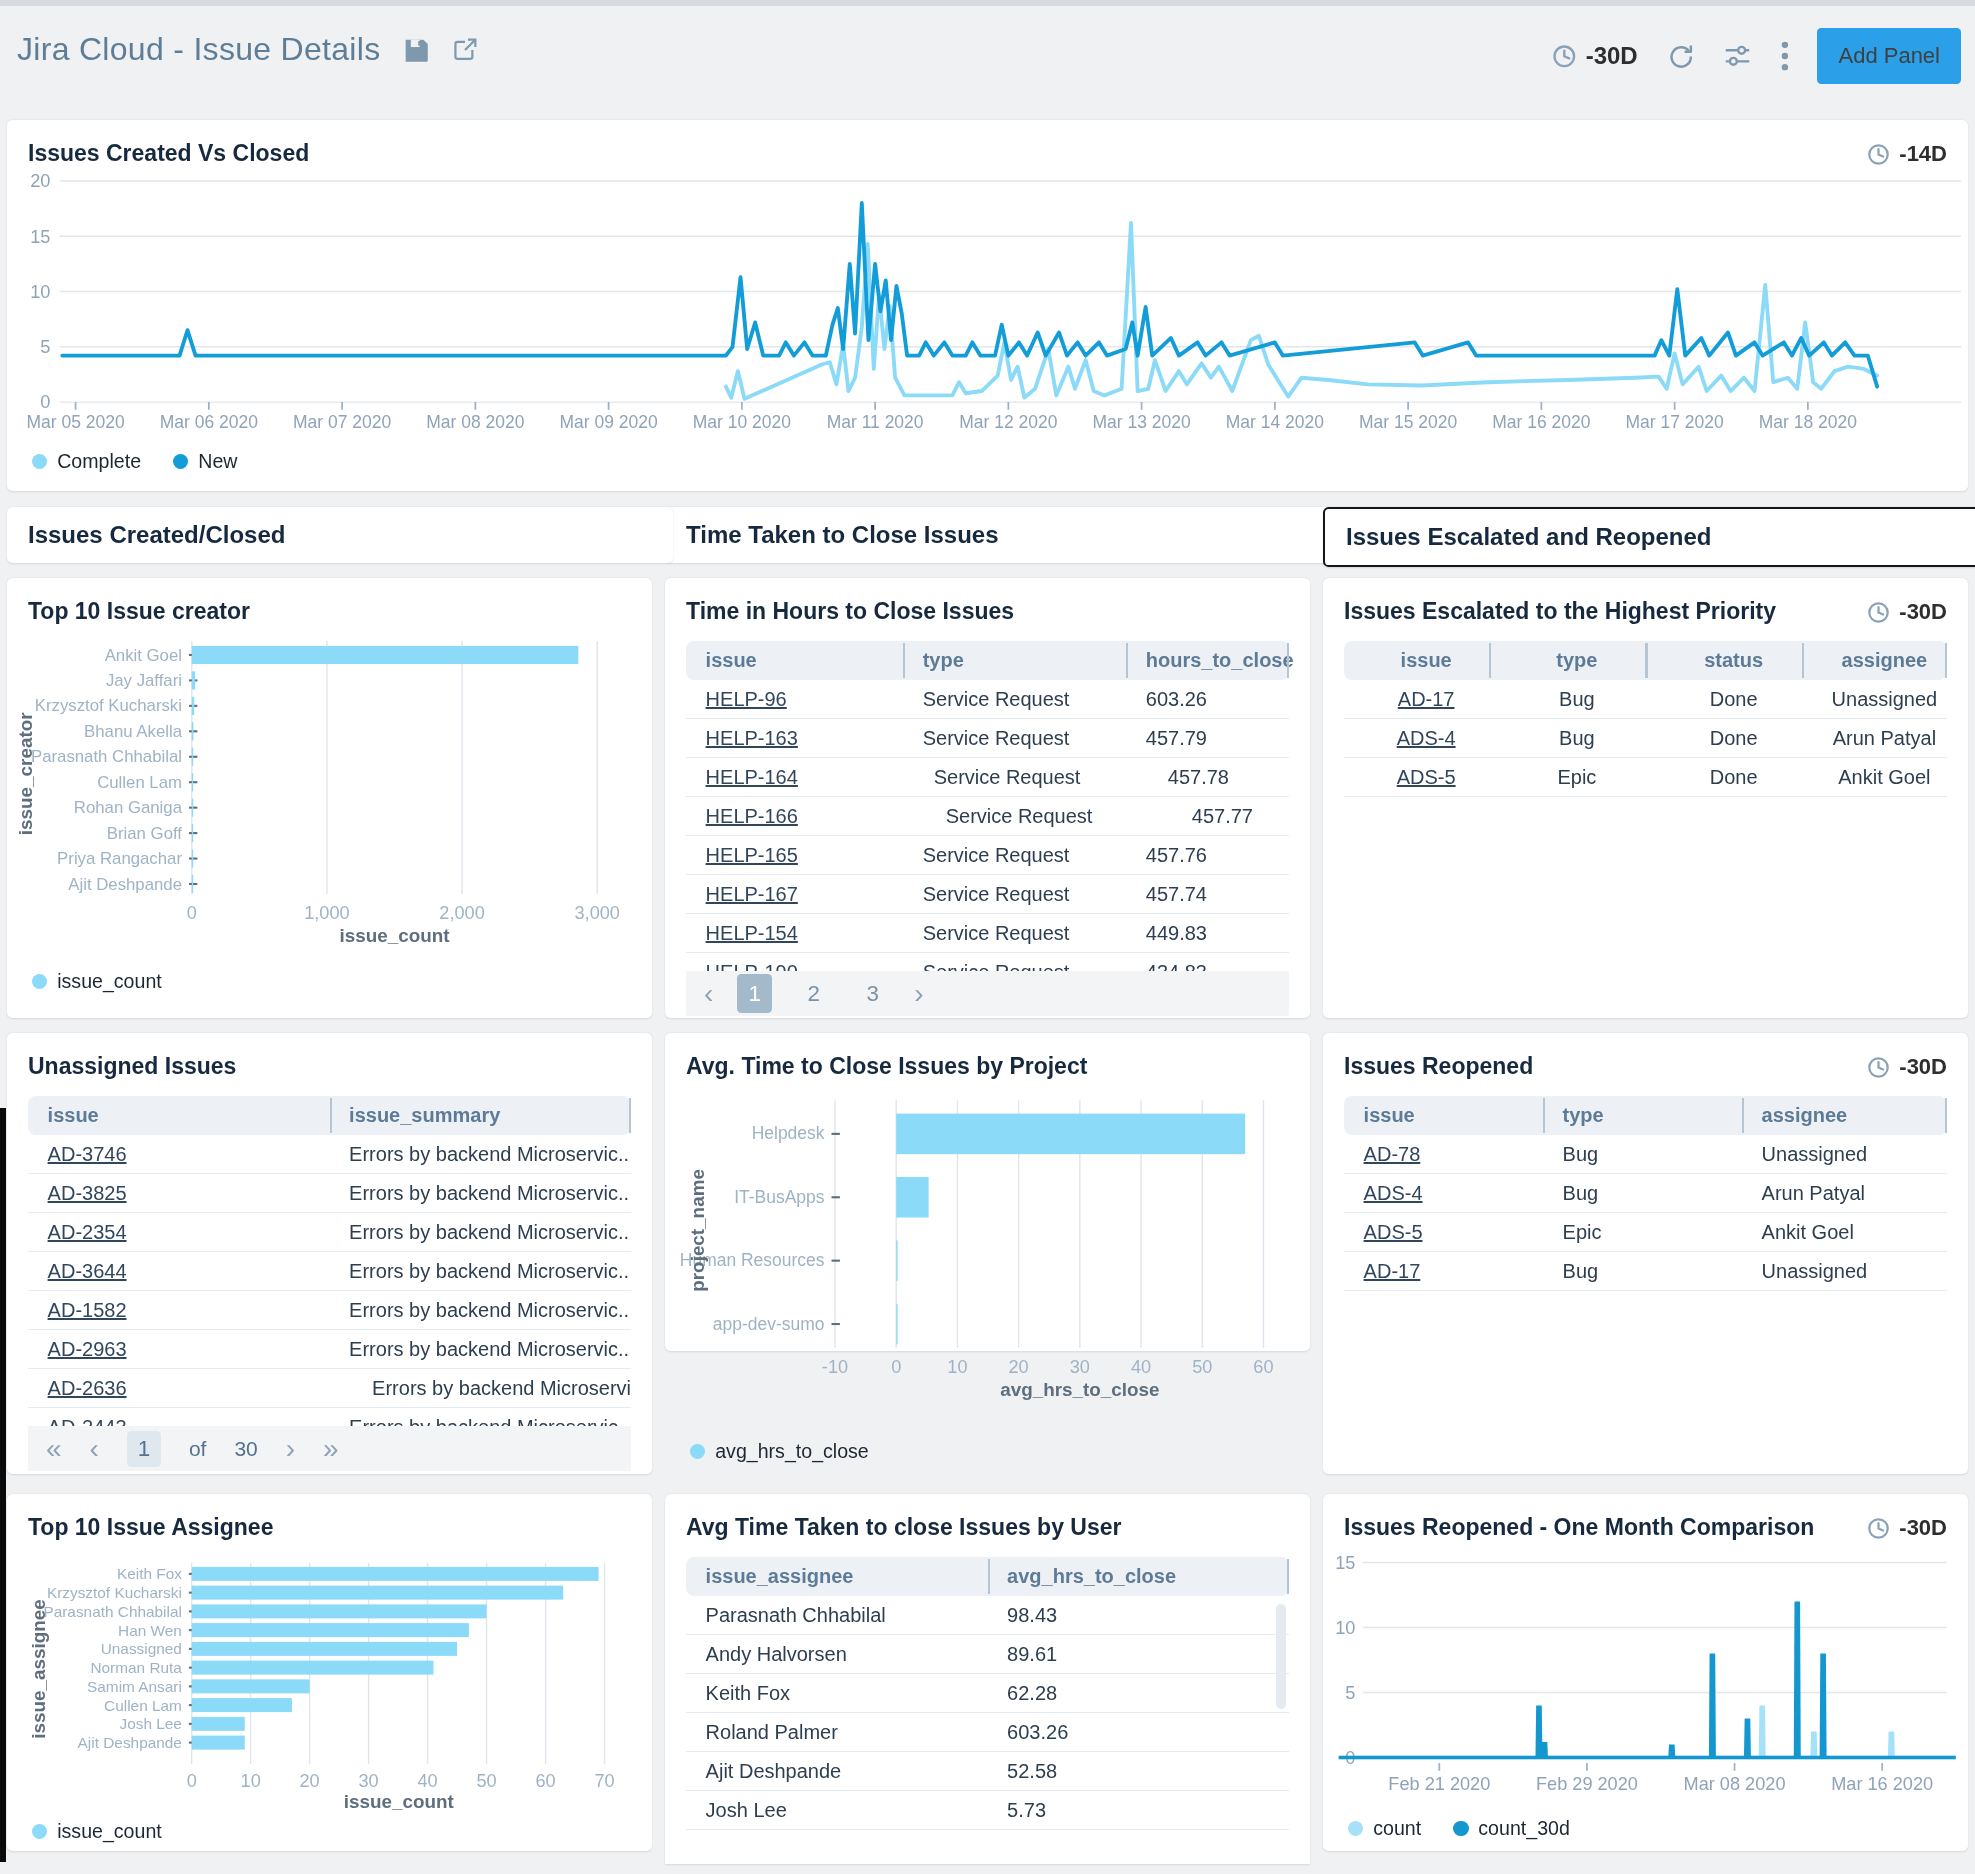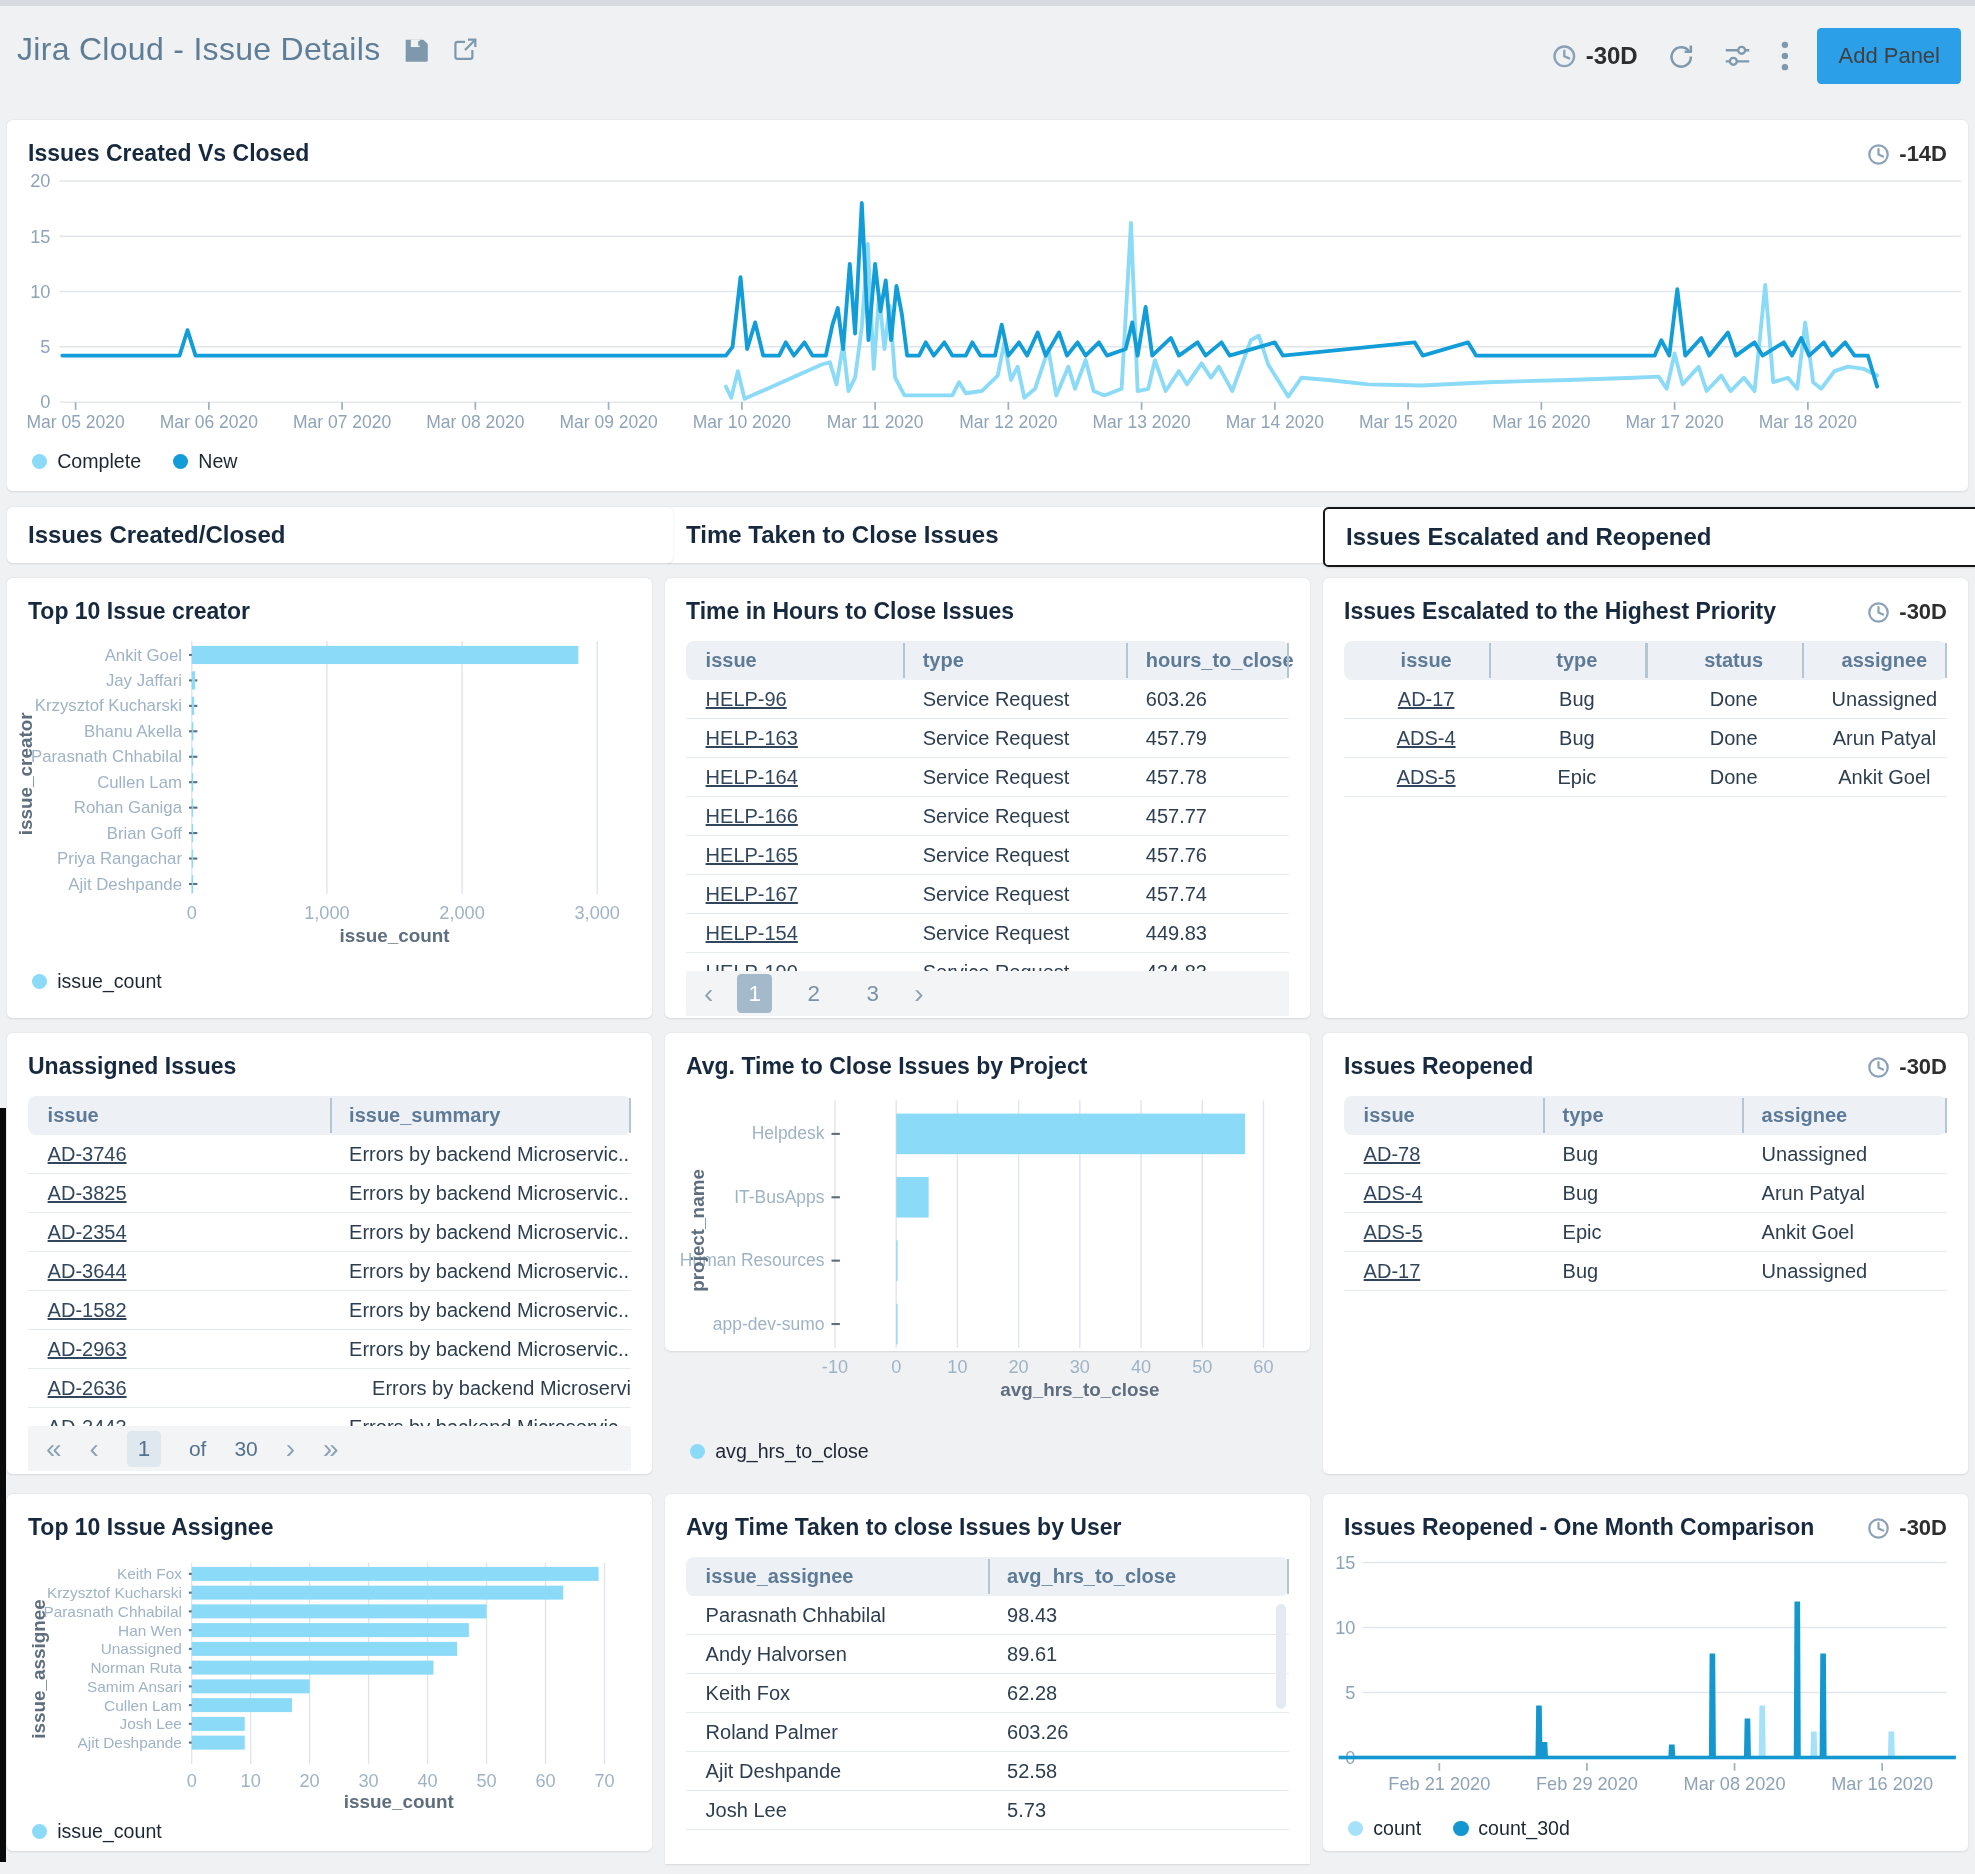--- a/index.html
+++ b/index.html
@@ -240,26 +240,26 @@
           <div class="tbl-row" style="grid-template-columns: 36% 37% 27%;">
             <div class="c"><span class="lnk">HELP-96</span></div>
             <div class="c">Service Request</div>
             <div class="c">603.26</div>
           </div>
           <div class="tbl-row" style="grid-template-columns: 36% 37% 27%;">
             <div class="c"><span class="lnk">HELP-163</span></div>
             <div class="c">Service Request</div>
             <div class="c">457.79</div>
           </div>
-          <div class="tbl-row" style="grid-template-columns: 36% 37% 27%;">
+          <div class="tbl-row" style="grid-template-columns: 36% 37% 27%; gap: 11px;">
             <div class="c"><span class="lnk">HELP-164</span></div>
             <div class="c">Service Request</div>
             <div class="c">457.78</div>
           </div>
-          <div class="tbl-row" style="grid-template-columns: 36% 37% 27%;">
+          <div class="tbl-row" style="grid-template-columns: 36% 37% 27%; gap: 23px;">
             <div class="c"><span class="lnk">HELP-166</span></div>
             <div class="c">Service Request</div>
             <div class="c">457.77</div>
           </div>
           <div class="tbl-row" style="grid-template-columns: 36% 37% 27%;">
             <div class="c"><span class="lnk">HELP-165</span></div>
             <div class="c">Service Request</div>
             <div class="c">457.76</div>
           </div>
           <div class="tbl-row" style="grid-template-columns: 36% 37% 27%;">

